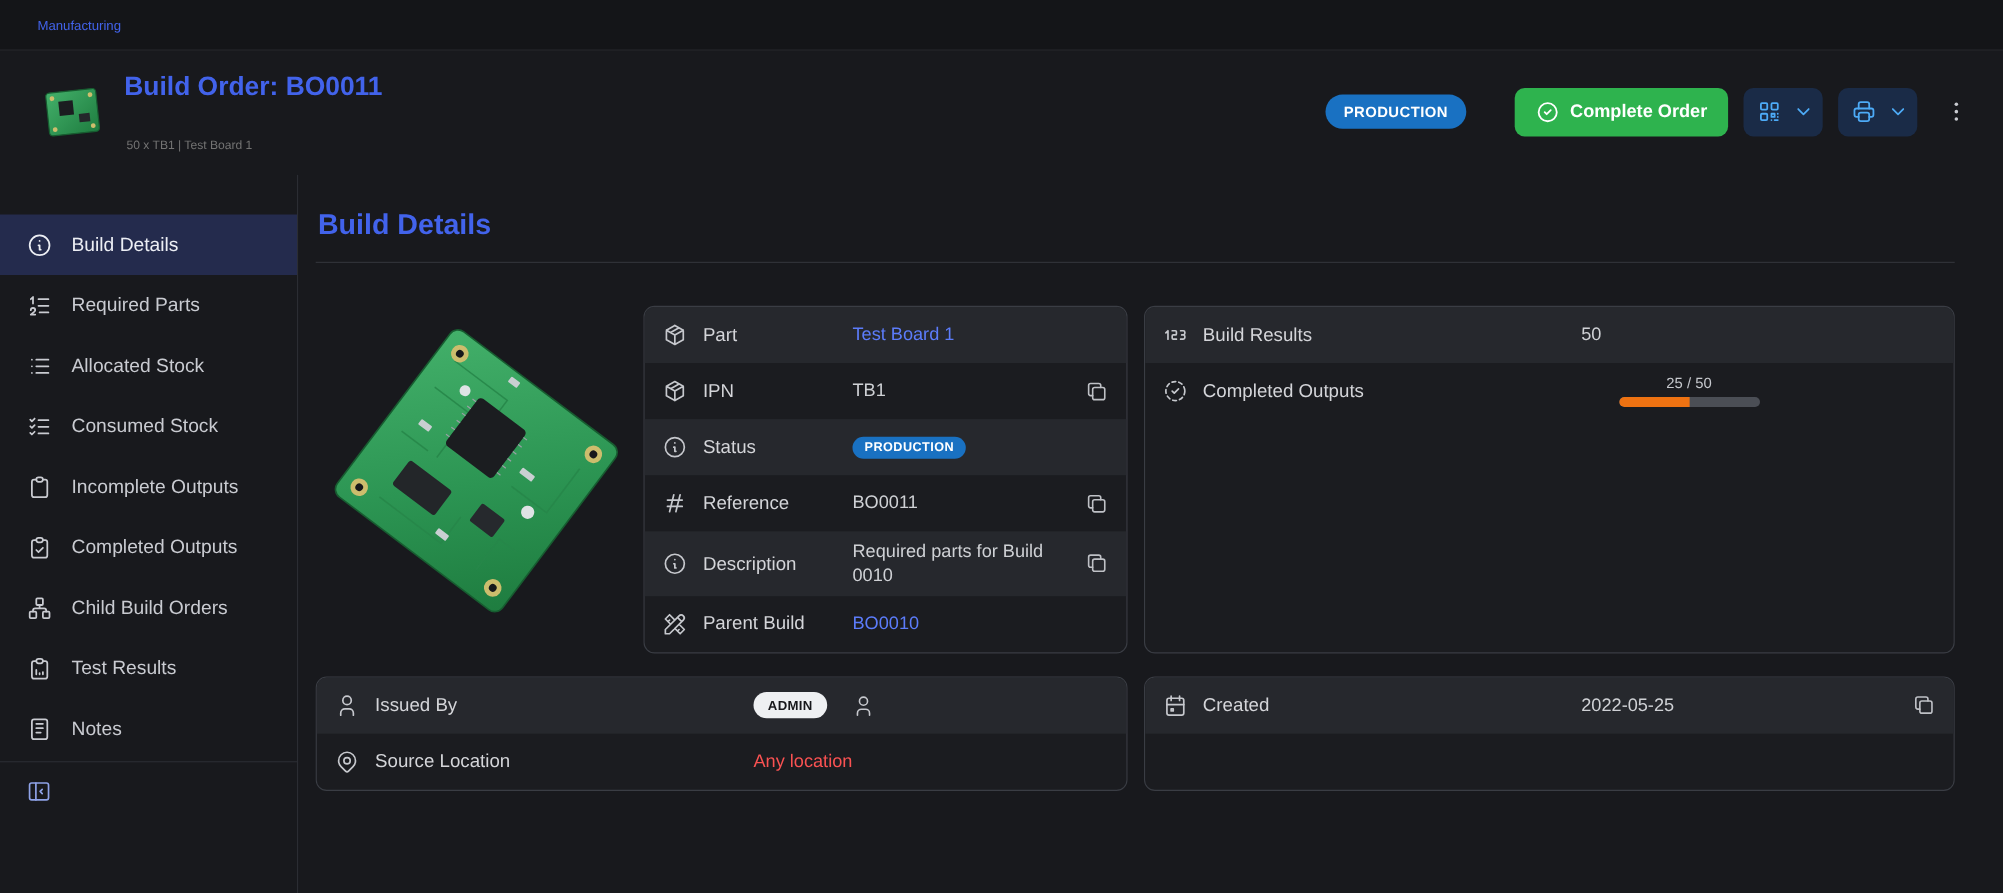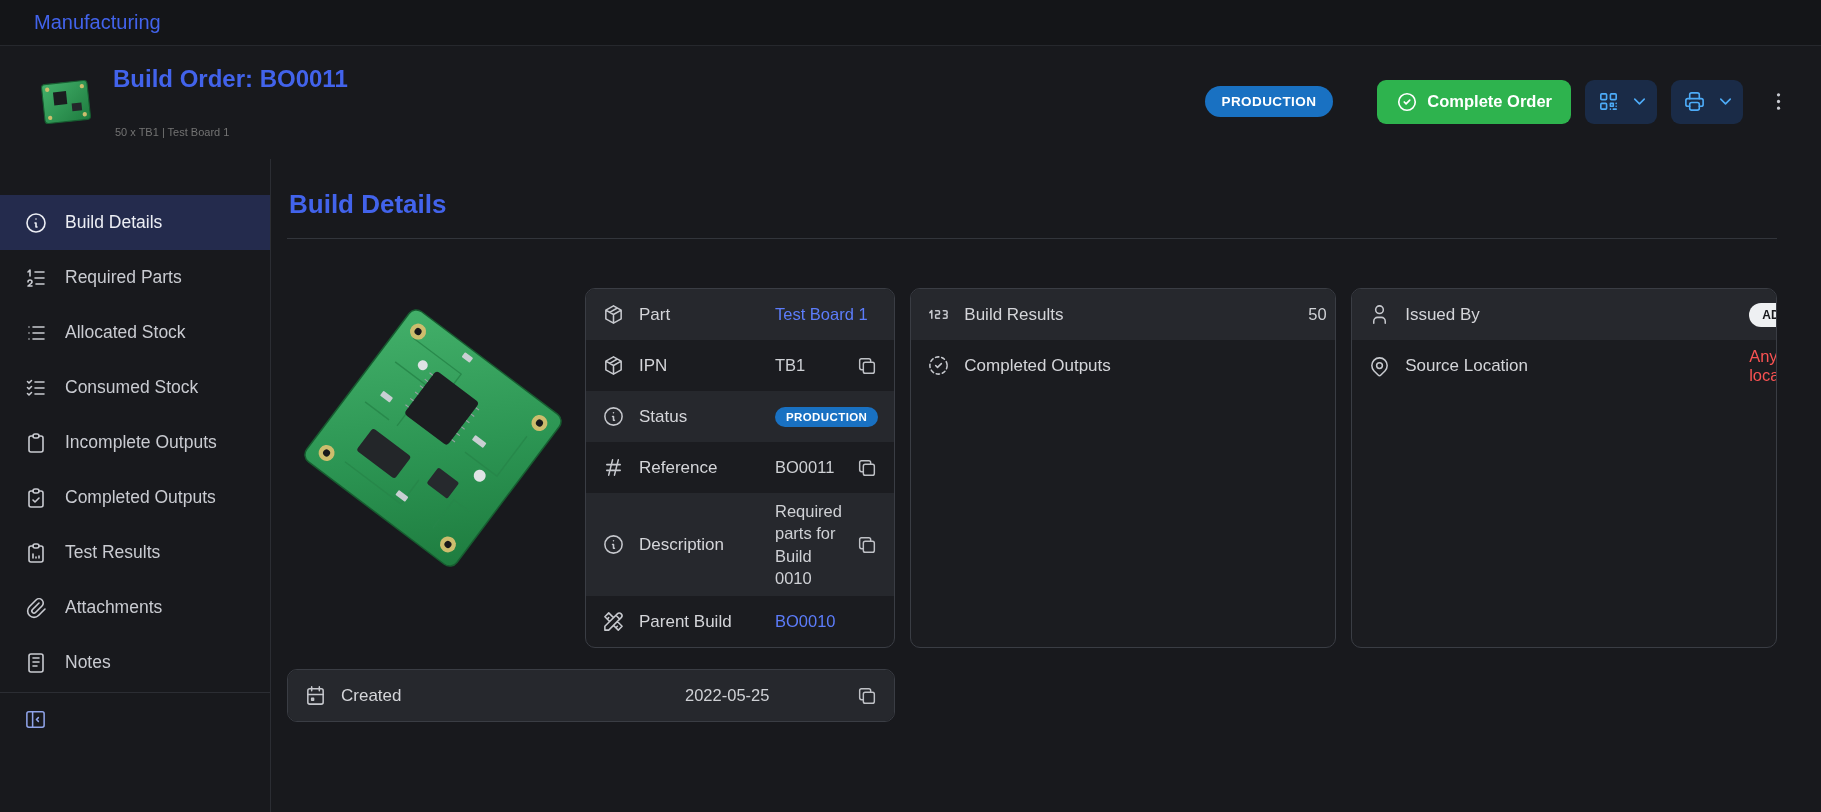--- a/index.html
+++ b/index.html
@@ -10,21 +10,21 @@
     font-family:"Liberation Sans","DejaVu Sans",sans-serif;
   }
   a { text-decoration:none; }
 
   
   .topbar {
     height:46px; display:flex; align-items:center;
     padding:0 34px; background:#141518;
     border-bottom:1px solid #26282d;
   }
-  .crumb { color:#4263eb; font-size:20px; cursor:pointer; }
+  .crumb { color:#4263eb; font-size:12px; cursor:pointer; }
 
   
   .header { display:flex; align-items:center; padding:14px 28px 16px 41px; height:113px; }
   .header-left { display:flex; align-items:center; gap:22px; }
   .thumb { width:50px; height:44px; cursor:pointer; transform:rotate(-6deg); }
   .titles { display:flex; flex-direction:column; gap:12px; }
   .title { color:#4263eb; font-size:24px; font-weight:700; }
   .subtitle { color:#737373; font-size:11px; padding-left:2px;margin-top:21px; }
   .header-actions { margin-left:auto; display:flex; align-items:center; gap:14px; }
   .status-pill {
@@ -71,21 +71,21 @@
     height:52px; display:flex; align-items:center; padding:0 24px;
     background:none; border:none; color:#8fa3e8; cursor:pointer;
   }
   .side-collapse span { width:23px; height:23px; display:flex; }
 
   
   .main { flex:1; padding:26px 44px 0 16px; overflow:hidden; }
   .panel-title { color:#4263eb; font-size:26px; font-weight:700; margin:4px 0 18px 2px; }
   .divider { border:none; border-top:1px solid #32353b; }
   .grid {
-    display:grid; grid-template-columns:1fr 1fr 1fr; gap:21px 15px; margin-top:49px;
+    display:grid; grid-template-columns:1fr 1fr; gap:21px 15px; margin-top:39px;
   }
   .cell-left-top { display:flex; align-items:flex-start; gap:6px; }
   .part-image { width:292px; flex:0 0 292px; display:flex; justify-content:center; cursor:pointer; }
 
   .card {
     border:1px solid #3a3d44; border-radius:10px; overflow:hidden;
     background:#1b1c20; align-self:stretch;
   }
   .card.grow { flex:1; }
 
@@ -271,34 +271,37 @@
             <path d="M9 5H7a2 2 0 0 0-2 2v12a2 2 0 0 0 2 2h10a2 2 0 0 0 2-2V7a2 2 0 0 0-2-2h-2"></path>
             <rect x="9" y="3" width="6" height="4" rx="2"></rect>
             <path d="M9 14l2 2l4-4"></path>
           </svg>
       </span>
       <span>Completed Outputs</span>
     </div>
     <div class="side-item">
       <span class="side-icon">
         <svg class="i" viewBox="0 0 24 24" fill="none" stroke="currentColor" stroke-width="1.6" stroke-linecap="round" stroke-linejoin="round">
+            <rect x="3" y="15" width="6" height="6" rx="1"></rect>
+            <rect x="15" y="15" width="6" height="6" rx="1"></rect>
+            <rect x="9" y="3" width="6" height="6" rx="1"></rect>
+            <path d="M6 15v-1a2 2 0 0 1 2-2h8a2 2 0 0 1 2 2v1M12 12V9"></path>
+          </svg>
+      </span>
+      <span>Child Build Orders</span>
+    </div>
+    <div class="side-item">
+      <span class="side-icon">
+        <svg class="i" viewBox="0 0 24 24" fill="none" stroke="currentColor" stroke-width="1.6" stroke-linecap="round" stroke-linejoin="round">
             <path d="M9 5H7a2 2 0 0 0-2 2v12a2 2 0 0 0 2 2h10a2 2 0 0 0 2-2V7a2 2 0 0 0-2-2h-2"></path>
             <rect x="9" y="3" width="6" height="4" rx="2"></rect>
             <path d="M9 17v-4M12 17v-1M15 17v-2"></path>
           </svg>
       </span>
       <span>Test Results</span>
-    </div>
-    <div class="side-item">
-      <span class="side-icon">
-        <svg class="i" viewBox="0 0 24 24" fill="none" stroke="currentColor" stroke-width="1.6" stroke-linecap="round" stroke-linejoin="round">
-            <path d="M15 7l-6.5 6.5a1.5 1.5 0 0 0 3 3l6.5-6.5a3 3 0 0 0-6-6l-6.5 6.5a4.5 4.5 0 0 0 9 9l6.5-6.5"></path>
-          </svg>
-      </span>
-      <span>Attachments</span>
     </div>
     <div class="side-item">
       <span class="side-icon">
         <svg class="i" viewBox="0 0 24 24" fill="none" stroke="currentColor" stroke-width="1.6" stroke-linecap="round" stroke-linejoin="round">
             <rect x="5" y="3" width="14" height="18" rx="2"></rect>
             <path d="M9 7h6M9 11h6M9 15h4"></path>
           </svg>
       </span>
       <span>Notes</span>
     </div>

